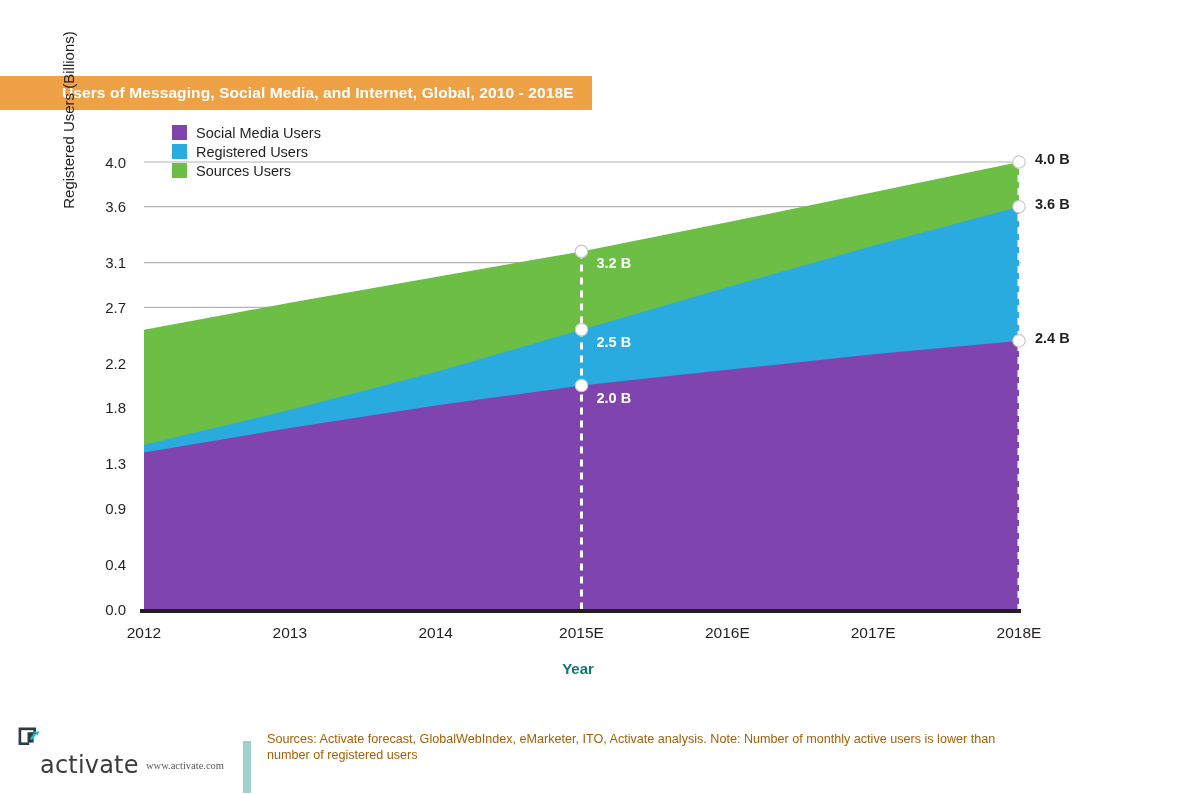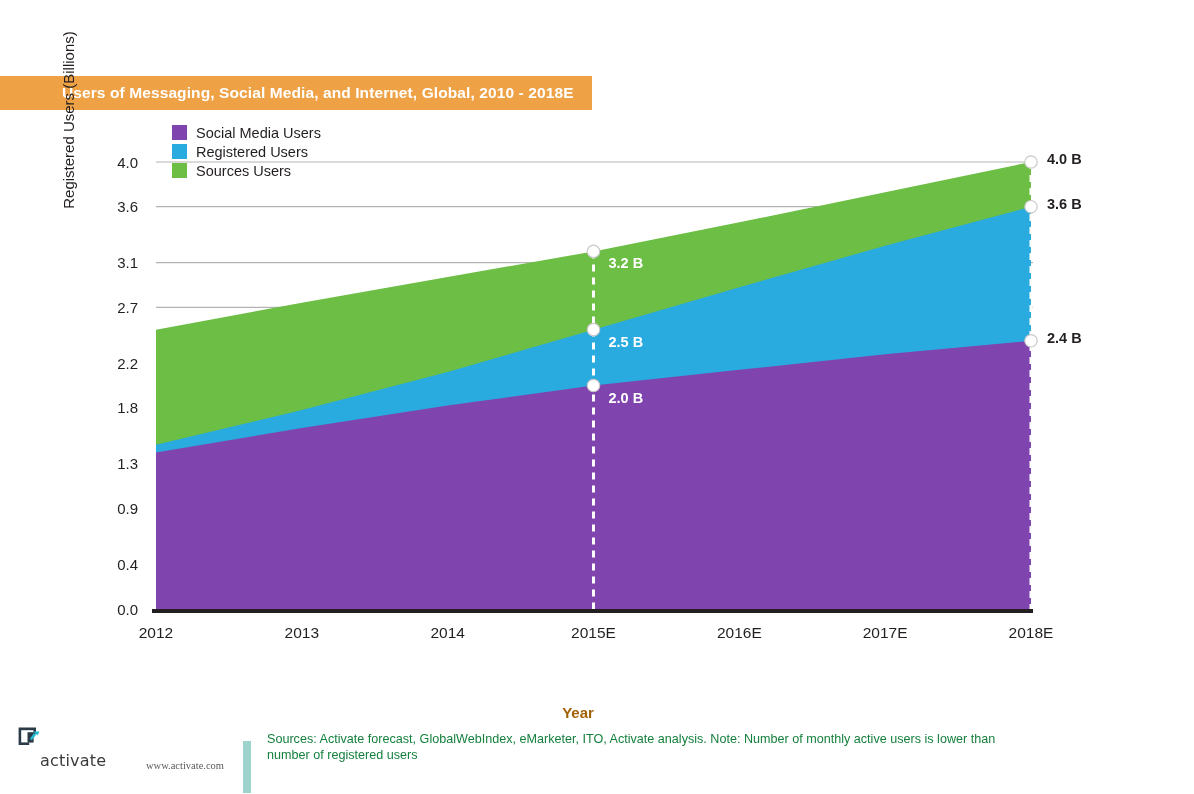--- a/index.html
+++ b/index.html
@@ -33,21 +33,21 @@
     color: #ffffff;
     font-size: 15.5px;
     font-weight: bold;
     letter-spacing: 0.1px;
     white-space: nowrap;
   }
 
   
   #chart-area {
     position: absolute;
-    left: 16px;
+    left: 4px;
     top: 110px;
     width: 1100px;
     height: 580px;
   }
   #chart-svg {
     display: block;
   }
 
   
   #legend {
@@ -95,22 +95,21 @@
     height: 260px;
   }
   #x-axis-title {
     position: absolute;
     left: 140px;
     top: 660px;
     width: 876px;
     text-align: center;
     font-size: 15px;
     font-weight: bold;
-    color: #a16207;
-    margin-top: 44px;
+    color: #0f766e;
   }
 
   
   #footer {
     position: absolute;
     left: 0;
     top: 712px;
     width: 1194px;
     height: 82px;
   }
@@ -125,21 +124,21 @@
     position: absolute;
     left: 3px;
     top: 0px;
     width: 26px;
     height: 26px;
   }
   #logo-word {
     position: absolute;
     left: 26px;
     top: 25px;
-    font-size: 16px;
+    font-size: 24px;
     letter-spacing: 0.2px;
     color: #3b3b3b;
     font-family: "DejaVu Sans", sans-serif;
   }
   #logo-url {
     position: absolute;
     left: 132px;
     top: 34px;
     font-size: 10.5px;
     color: #58595b;
@@ -153,21 +152,21 @@
     height: 52px;
     background: #9ed3cd;
   }
   #sources {
     position: absolute;
     left: 267px;
     top: 19px;
     width: 760px;
     font-size: 12.6px;
     line-height: 1.28;
-    color: #15803d;
+    color: #a16207;
   }
 
   
   .tick-label {
     font-family: "Liberation Sans", sans-serif;
     font-size: 15px;
     fill: #231f20;
   }
   .xtick-label {
     font-family: "Liberation Sans", sans-serif;

